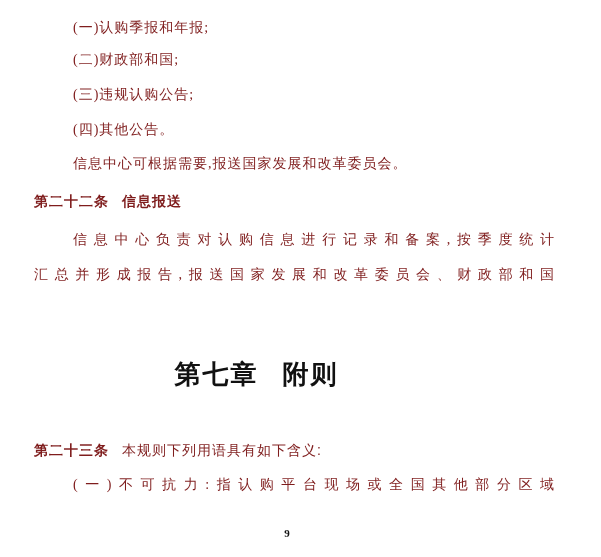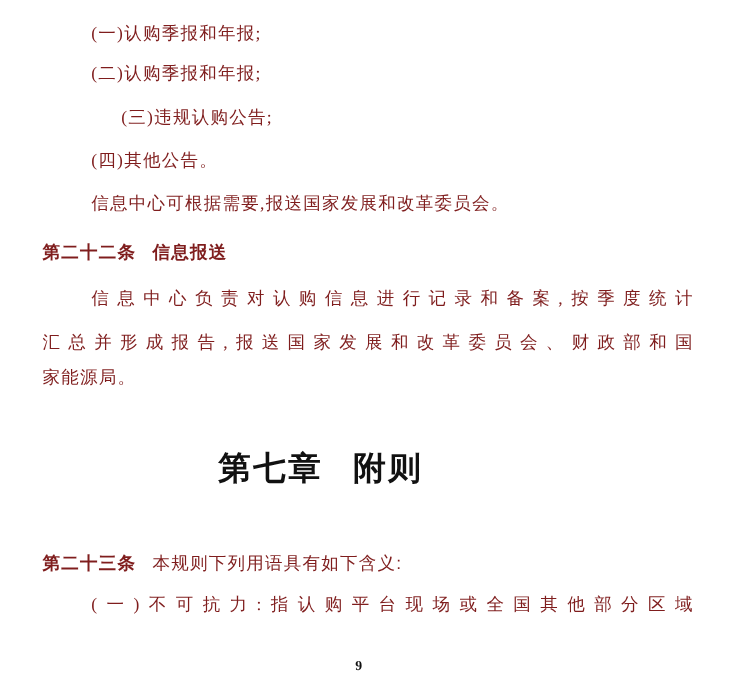--- a/index.html
+++ b/index.html
@@ -68,33 +68,32 @@
     font-family: "Liberation Serif", "DejaVu Serif", serif;
     color: #111111;
   }
 </style>
 </head>
 <body>
 
 <div class="page">
 
   <div class="line" style="top:16px; left:73px;">(一)认购季报和年报;</div>
-  <div class="line" style="top:48px; left:73px;">(二)认购季报和年报;</div>
-  <div class="line" style="top:83px; left:73px;margin-left:24px;">(三)违规认购公告;</div>
+  <div class="line" style="top:48px; left:73px;">(二)财政部和国;</div>
+  <div class="line" style="top:83px; left:73px;">(三)违规认购公告;</div>
   <div class="line" style="top:118px; left:73px;">(四)其他公告。</div>
 
   <div class="line" style="top:152px; left:73px;">信息中心可根据需要,报送国家发展和改革委员会。</div>
 
   <div class="line heading" style="top:189px; left:34px;">
     <span class="art-num">第二十二条</span><span>信息报送</span>
   </div>
 
   <div class="line just" style="top:228px; left:73px; width:481px;">信息中心负责对认购信息进行记录和备案,按季度统计</div>
   <div class="line just" style="top:263px; left:34px; width:520px;">汇总并形成报告,报送国家发展和改革委员会、财政部和国</div>
-  <div class="line" style="top:291px; left:34px;">家能源局。</div>
 
   <div class="chapter">
     <span class="chap-num">第七章</span><span>附则</span>
   </div>
 
   <div class="line" style="top:438px; left:34px;">
     <span class="heading art-num">第二十三条</span><span class="art-body">本规则下列用语具有如下含义:</span>
   </div>
 
   <div class="line just" style="top:473px; left:73px; width:481px;">(一)不可抗力:指认购平台现场或全国其他部分区域</div>

